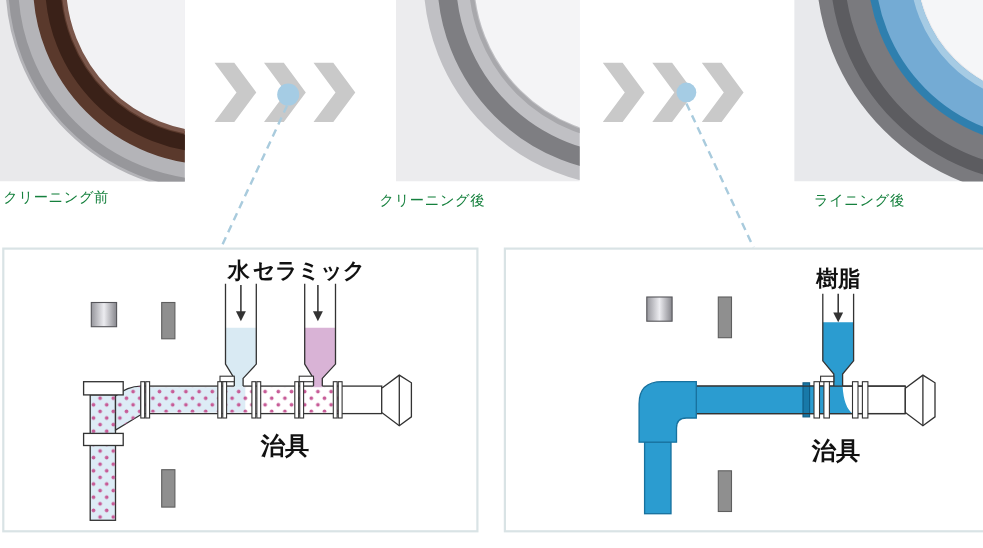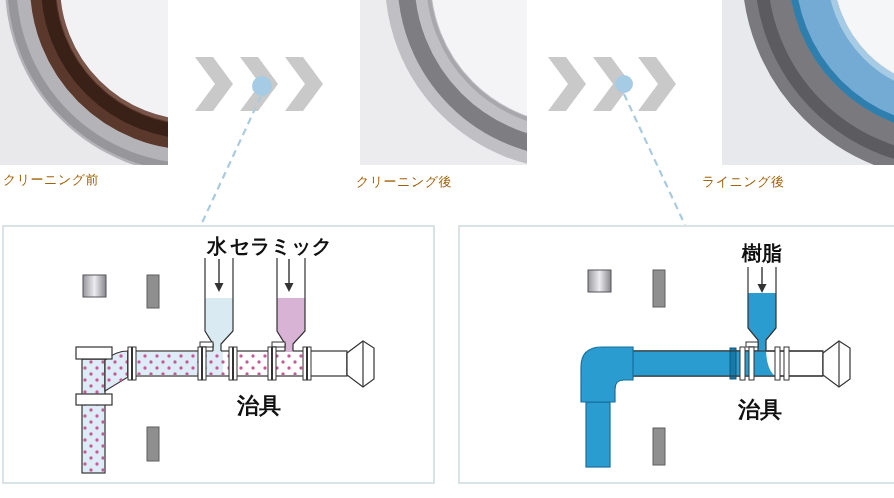--- a/index.html
+++ b/index.html
@@ -3,21 +3,21 @@
 <meta charset="utf-8">
 <style>
   html,body{margin:0;padding:0;background:#fff;}
   .stage{
     position:relative;width:894px;height:498px;background:#fff;overflow:hidden;
     font-family:"Liberation Sans",sans-serif;
   }
   .photo-card{position:absolute;top:0;}
   .photo-card svg{display:block;}
   .caption{
-    position:absolute;font-size:13px;color:#a16207;letter-spacing:0.5px;white-space:nowrap;
+    position:absolute;font-size:13px;color:#15803d;letter-spacing:0.5px;white-space:nowrap;
   }
   .overlay{position:absolute;left:0;top:0;pointer-events:none;}
   .panel{
     position:absolute;top:225px;height:255px;background:#fff;
     border:2px solid #d9e3e5;
   }
   .panel svg{display:block;}
   svg text{
     font-family:"Liberation Sans",sans-serif;
     fill:#111;font-weight:600;
@@ -43,34 +43,34 @@
 
   <div class="photo-card" style="left:360px;width:167px;height:165px;">
     <svg width="167" height="165" viewBox="0 0 167 165">
       <rect x="0" y="0" width="167" height="165" fill="#ececee"></rect>
       <circle cx="215" cy="-20" r="145" fill="#f4f4f6"></circle>
       <circle cx="215" cy="-20" r="167" fill="none" stroke="#c0c0c4" stroke-width="46"></circle>
       <circle cx="215" cy="-20" r="169" fill="none" stroke="#7e7e82" stroke-width="17"></circle>
       <circle cx="215" cy="-20" r="147" fill="none" stroke="#a8a8ac" stroke-width="4"></circle>
     </svg>
   </div>
-  <div class="caption" style="left:356px;top:173px;">クリーニング後</div>
+  <div class="caption" style="left:345px;top:173px;">クリーニング後</div>
 
   <div class="photo-card" style="left:722px;width:172px;height:165px;">
     <svg width="172" height="165" viewBox="0 0 172 165">
       <rect x="0" y="0" width="172" height="165" fill="#e8e9ec"></rect>
       <circle cx="230" cy="-30" r="118" fill="#f5f6f8"></circle>
       <circle cx="230" cy="-30" r="186" fill="none" stroke="#7a7a7e" stroke-width="48"></circle>
       <circle cx="230" cy="-30" r="191" fill="none" stroke="#5c5c60" stroke-width="13"></circle>
       <circle cx="230" cy="-30" r="141" fill="none" stroke="#74abd4" stroke-width="44"></circle>
       <circle cx="230" cy="-30" r="160" fill="none" stroke="#2f7fae" stroke-width="7"></circle>
       <circle cx="230" cy="-30" r="122" fill="none" stroke="#a6cbe4" stroke-width="6"></circle>
     </svg>
   </div>
-  <div class="caption" style="left:702px;top:173px;">ライニング後</div>
+  <div class="caption" style="left:740px;top:173px;">ライニング後</div>
 
   <svg class="overlay" width="894" height="226" viewBox="0 0 894 226">
     <g fill="#c9c9c9">
       <polygon points="195,57 213,57 233,84 213,111 195,111 215,84"></polygon>
       <polygon points="240,57 258,57 278,84 258,111 240,111 260,84"></polygon>
       <polygon points="285,57 303,57 323,84 303,111 285,111 305,84"></polygon>
     </g>
     <g fill="#c9c9c9">
       <polygon points="548,57 566,57 586,84 566,111 548,111 568,84"></polygon>
       <polygon points="593,57 611,57 631,84 611,111 593,111 613,84"></polygon>

